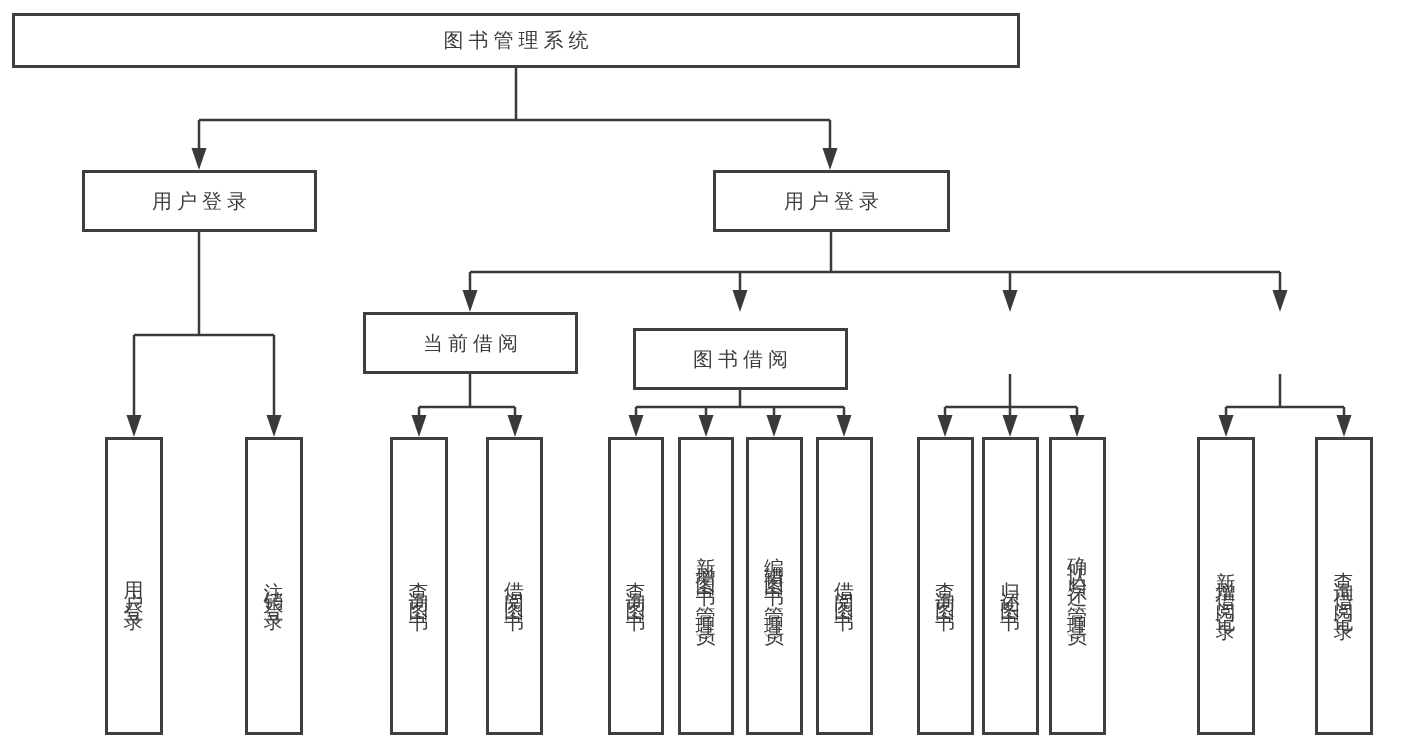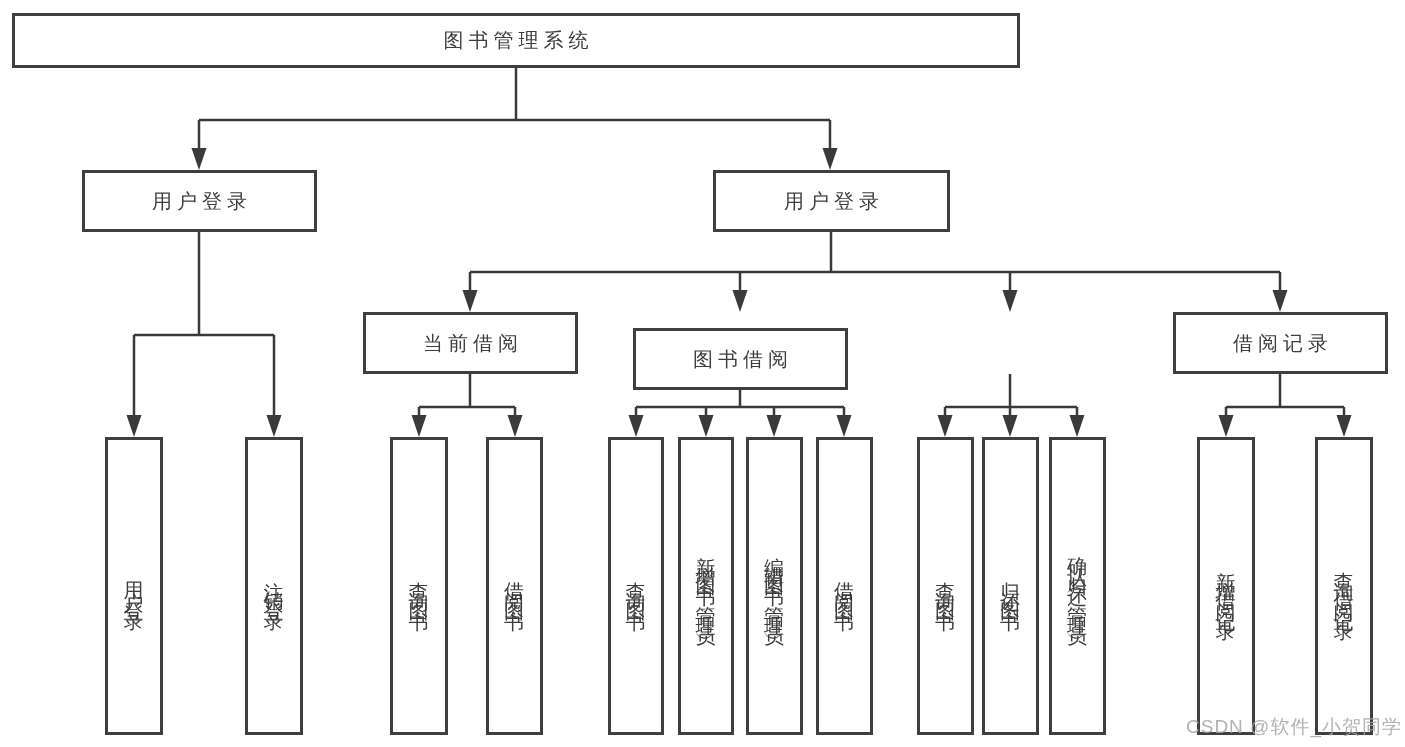--- a/index.html
+++ b/index.html
@@ -83,21 +83,20 @@
     </g>
   </svg>
 
   <div class="node" style="left:12px;top:13px;width:1008px;height:55px">图书管理系统</div>
 
   <div class="node" style="left:82px;top:170px;width:235px;height:62px">用户登录</div>
   <div class="node" style="left:713px;top:170px;width:237px;height:62px">用户登录</div>
 
   <div class="node" style="left:363px;top:312px;width:215px;height:62px">当前借阅</div>
   <div class="node" style="left:633px;top:328px;width:215px;height:62px">图书借阅</div>
-  <div class="node" style="left:1173px;top:312px;width:215px;height:62px">借阅记录</div>
 
   <div class="vnode" style="left:105px;top:437px;width:58px;height:298px">
     <span class="vtext">用户登录</span>
   </div>
   <div class="vnode" style="left:245px;top:437px;width:58px;height:298px">
     <span class="vtext">注销登录</span>
   </div>
 
   <div class="vnode" style="left:390px;top:437px;width:58px;height:298px">
     <span class="vtext">查询图书</span>
@@ -129,15 +128,14 @@
     <span class="vtext">确认归还（管理员）</span>
   </div>
 
   <div class="vnode" style="left:1197px;top:437px;width:58px;height:298px">
     <span class="vtext">新增借阅记录</span>
   </div>
   <div class="vnode" style="left:1315px;top:437px;width:58px;height:298px">
     <span class="vtext">查询借阅记录</span>
   </div>
 
-  <div class="watermark">CSDN @软件_小贺同学</div>
 
 </div>
 
 </body></html>

